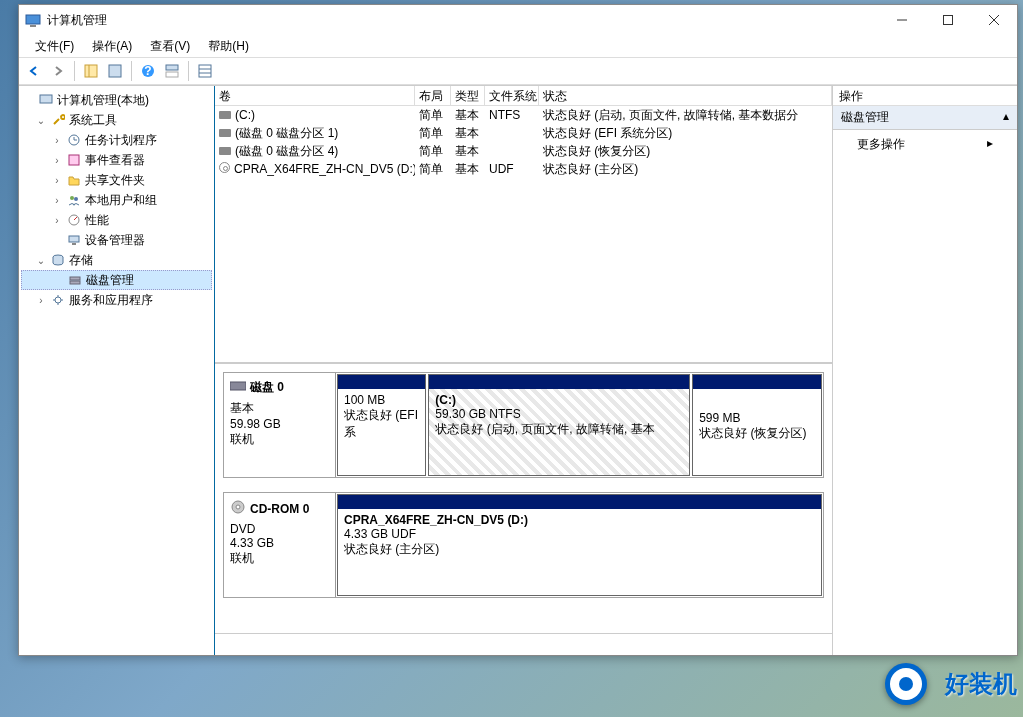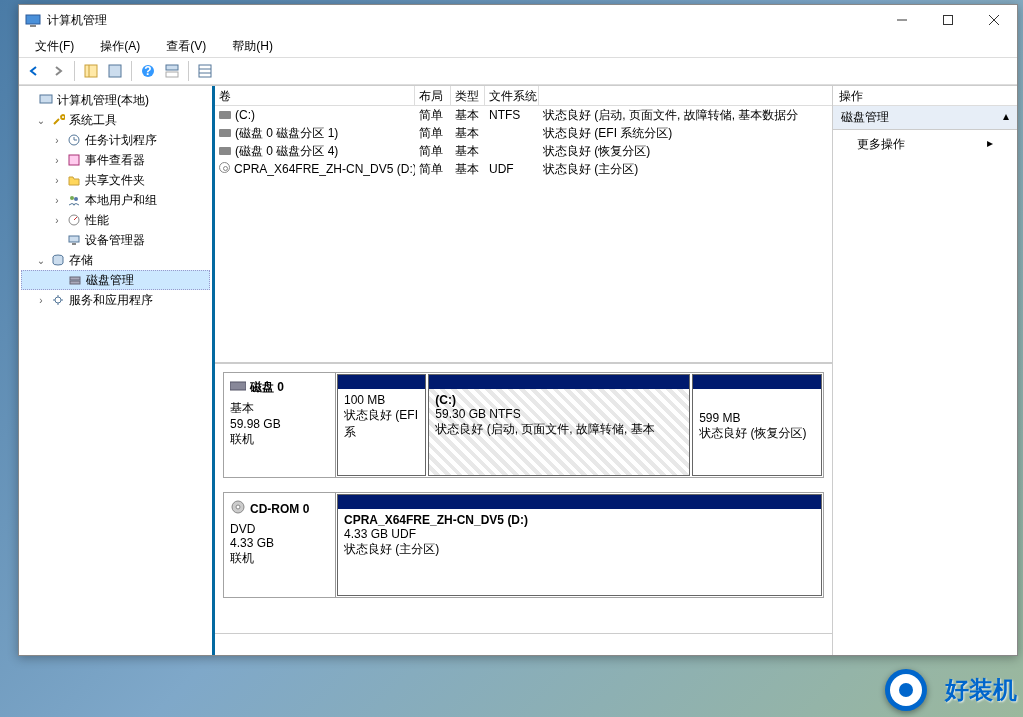--- a/index.html
+++ b/index.html
@@ -3,27 +3,27 @@
 <meta charset="utf-8">
 <style>
 * { box-sizing: border-box; margin: 0; padding: 0; font-family: "Microsoft YaHei", "Segoe UI", sans-serif; font-size: 12px; }
 body { background: linear-gradient(135deg, #4a7ba6 0%, #7fa8c9 50%, #9bb89d 100%); width: 1023px; height: 717px; overflow: hidden; position: relative; }
 .window { position: absolute; left: 18px; top: 4px; width: 1000px; height: 652px; background: #fff; border: 1px solid #888; box-shadow: 0 2px 10px rgba(0,0,0,0.3); display: flex; flex-direction: column; }
 .titlebar { height: 30px; display: flex; align-items: center; padding-left: 6px; }
 .titlebar-icon { width: 16px; height: 16px; margin-right: 6px; }
 .titlebar-text { flex: 1; font-size: 12px; }
 .win-controls { display: flex; }
 .win-btn { width: 46px; height: 30px; display: flex; align-items: center; justify-content: center; cursor: pointer; }
-.menubar { height: 22px; display: flex; align-items: center; padding-left: 8px; gap: 10px; }
+.menubar { height: 22px; display: flex; align-items: center; padding-left: 8px; gap: 2px; }
 .menu-item { padding: 2px 8px; cursor: pointer; }
 .toolbar { height: 28px; border-top: 1px solid #ddd; border-bottom: 1px solid #ddd; display: flex; align-items: center; padding-left: 4px; gap: 2px; }
 .tool-btn { width: 22px; height: 22px; display: flex; align-items: center; justify-content: center; cursor: pointer; border: 1px solid transparent; }
 .tool-sep { width: 1px; height: 20px; background: #ccc; margin: 0 3px; }
 .content { flex: 1; display: flex; border-top: 1px solid #ccc; overflow: hidden; }
-.tree-panel { width: 196px; border-right: 3px solid #0369a1; overflow: auto; padding: 4px 2px; }
+.tree-panel { width: 196px; border-right: 1px solid #0369a1; overflow: auto; padding: 4px 2px; }
 .tree-node { display: flex; align-items: center; height: 20px; cursor: pointer; white-space: nowrap; }
 .tree-node.selected { background: #cce8ff; border: 1px dotted #99c; }
 .tree-expand { width: 12px; text-align: center; color: #666; font-size: 10px; }
 .tree-icon { width: 16px; height: 16px; margin: 0 3px; display: inline-flex; align-items: center; justify-content: center; }
 .tree-label { font-size: 12px; }
 .middle-panel { flex: 1; display: flex; flex-direction: column; border-right: 1px solid #ccc; }
 .volume-list { height: 278px; border-bottom: 2px solid #ccc; overflow: hidden; display: flex; flex-direction: column; }
 .vol-header { display: flex; background: #fff; border-bottom: 1px solid #ddd; height: 20px; }
 .vol-col { border-right: 1px solid #ddd; padding: 2px 4px; font-size: 12px; overflow: hidden; white-space: nowrap; }
 .vol-row { display: flex; height: 18px; align-items: center; }
@@ -42,21 +42,21 @@
 .part-header { height: 14px; background: #001a6e; }
 .part-body { flex: 1; padding: 4px 6px; font-size: 11px; overflow: hidden; }
 .part.hatched .part-body { background: repeating-linear-gradient(45deg, #fff, #fff 4px, #e8e8e8 4px, #e8e8e8 8px); }
 .legend { height: 22px; border-top: 1px solid #ccc; display: flex; align-items: center; padding-left: 8px; gap: 16px; }
 .legend-item { display: flex; align-items: center; gap: 4px; margin-top: 36px; }
 .legend-swatch { width: 12px; height: 12px; border: 1px solid #333; }
 .actions-panel { width: 184px; display: flex; flex-direction: column; }
 .actions-header { height: 20px; background: #fff; border-bottom: 1px solid #ddd; padding: 2px 6px; font-size: 12px; }
 .actions-section { background: #e7eef7; padding: 3px 8px; font-size: 12px; display: flex; justify-content: space-between; border-bottom: 1px solid #ccc; }
 .actions-item { padding: 6px 24px; font-size: 12px; cursor: pointer; display: flex; justify-content: space-between; }
-.watermark { position: absolute; right: 6px; bottom: 6px; display: flex; align-items: center; gap: 18px; }
+.watermark { position: absolute; right: 6px; bottom: 12px; display: flex; align-items: center; gap: 18px; }
 .watermark-circle { width: 42px; height: 42px; border-radius: 50%; background: #0066cc; display: flex; align-items: center; justify-content: center; box-shadow: 0 2px 6px rgba(0,0,0,0.4); }
 .watermark-inner { width: 32px; height: 32px; border-radius: 50%; background: #fff; display: flex; align-items: center; justify-content: center; }
 .watermark-dot { width: 14px; height: 14px; border-radius: 50%; background: #0066cc; }
 .watermark-text { font-size: 24px; font-weight: bold; color: #0066cc; text-shadow: 1px 1px 2px rgba(255,255,255,0.8); }
 .vol-icon-disk { width: 12px; height: 8px; background: #888; border-radius: 1px; display: inline-block; margin-right: 4px; }
 .vol-icon-cd { width: 11px; height: 11px; border: 1px solid #888; border-radius: 50%; display: inline-block; margin-right: 4px; position: relative; }
 .vol-icon-cd::after { content: ''; position: absolute; top: 3px; left: 3px; width: 3px; height: 3px; border: 1px solid #888; border-radius: 50%; }
 </style>
 </head>
 <body>
@@ -253,20 +253,21 @@
         </div>
     </div>
 
     <div class="middle-panel">
       <div class="volume-list">
         <div class="vol-header">
           <div class="vol-col vc-vol">卷</div>
           <div class="vol-col vc-layout">布局</div>
           <div class="vol-col vc-type">类型</div>
           <div class="vol-col vc-fs">文件系统</div>
+          <div class="vol-col vc-status">状态</div>
         </div>
         <div id="vol-rows">
             <div class="vol-row">
               <div class="vol-col vc-vol"><span class="vol-icon-disk"></span>(C:)</div>
               <div class="vol-col vc-layout">简单</div>
               <div class="vol-col vc-type">基本</div>
               <div class="vol-col vc-fs">NTFS</div>
               <div class="vol-col vc-status">状态良好 (启动, 页面文件, 故障转储, 基本数据分</div>
             </div>
             <div class="vol-row">

